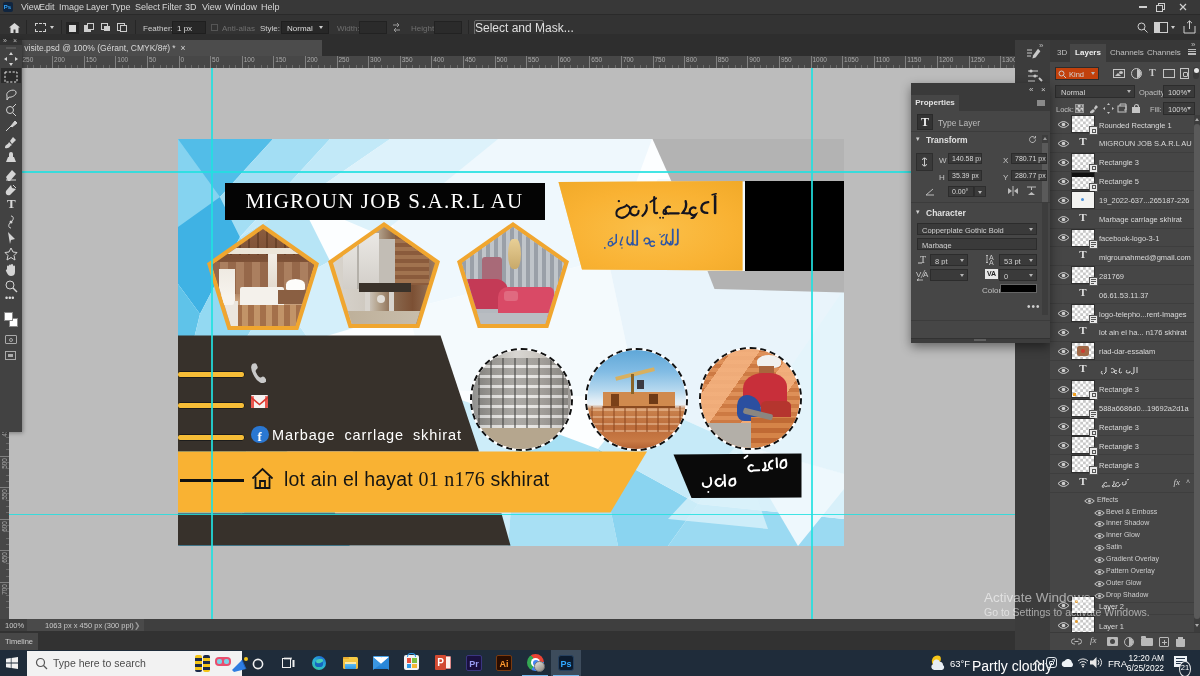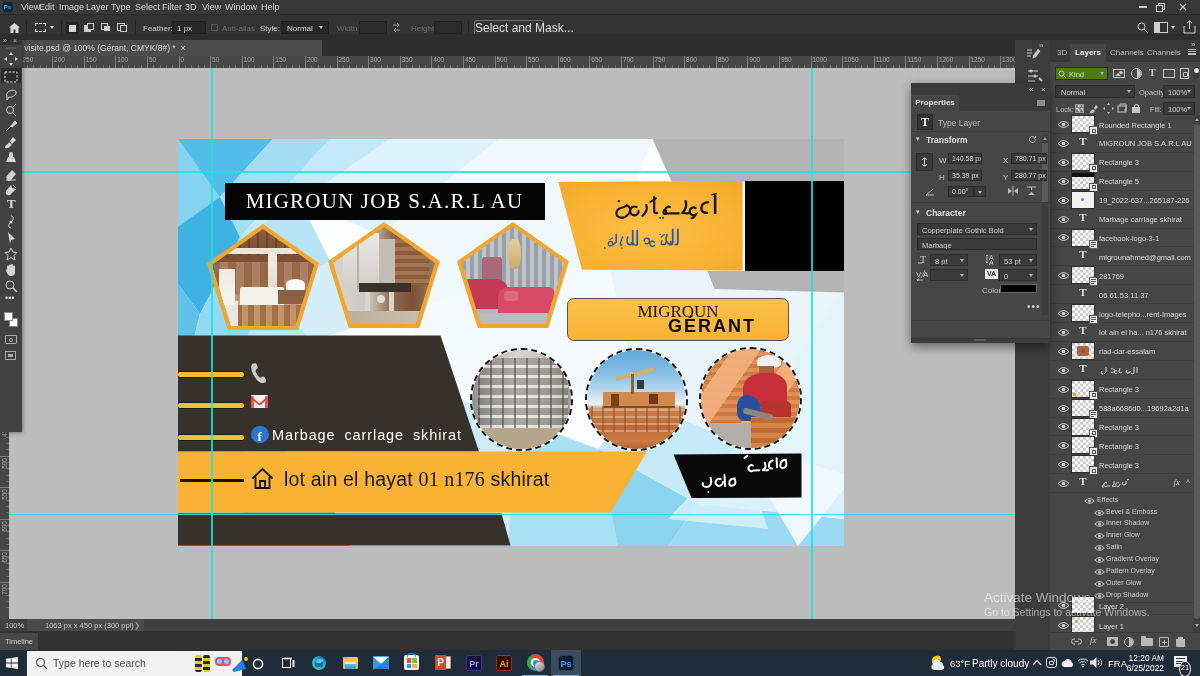--- a/index.html
+++ b/index.html
@@ -552,24 +552,20 @@
  <div class="abs" style="left:0;top:0;width:102px;height:64px;background:repeating-linear-gradient(90deg,#9aa0a8 0 4px,#c0c5ca 4px 8px),repeating-linear-gradient(0deg,rgba(255,255,255,.3) 0 3px,rgba(40,40,45,.12) 3px 6px)"></div>
  <div class="abs" style="left:46px;top:12px;width:13px;height:30px;background:linear-gradient(180deg,#e8cf96,#c8a96a);border-radius:45%/60%"></div>
  <div class="abs" style="left:20px;top:30px;width:20px;height:26px;background:#a86a78;border-radius:3px"></div>
  <div class="abs" style="left:2px;top:52px;width:44px;height:30px;background:#c43a56;border-radius:5px 12px 3px 3px"></div>
  <div class="abs" style="left:36px;top:60px;width:56px;height:30px;background:#d94a66;border-radius:10px 5px 3px 3px"></div>
  <div class="abs" style="left:42px;top:64px;width:14px;height:10px;background:#e06a80;border-radius:3px"></div>
  <div class="abs" style="left:0;top:86px;width:102px;height:11px;background:#b9bdc2"></div>
 </div>
       </div>
 
-<div class="abs" style="left:389px;top:158.5px;width:222px;height:43px;background:linear-gradient(180deg,#fbc14b,#f9b233);border:1px solid #5a5144;border-radius:7px">
- <div class="abs" style="left:0;top:3px;width:100%;text-align:center;font-family:'Liberation Serif',serif;font-size:17px;color:#111">MIGROUN</div>
- <div class="abs" style="left:100px;top:17.5px;width:140px;font-size:18px;font-weight:bold;letter-spacing:2px;color:#0c0c0c">GÉRANT</div>
-</div>
 
 <svg class="abs" style="left:0;top:196px" width="302" height="117" viewBox="0 0 302 117">
         <polygon points="0,0.5 262.5,0.5 301,116.5 0,116.5" fill="#37312b"></polygon>
       </svg>
 
 <div class="abs ybar" style="top:231.5px"></div>
 <div class="abs ybar" style="top:262.7px"></div>
 <div class="abs ybar" style="top:294.6px"></div>
 
 <svg class="abs" style="left:70px;top:223px" width="18" height="21" viewBox="0 0 18 21">
@@ -685,21 +681,21 @@
  <div class="abs" style="left:20px;top:4px;width:36px;height:18px;background:#464646;color:#f0f0f0;font-size:8px;font-weight:bold;text-align:center;line-height:18px">Layers</div>
  <span class="abs" style="left:60px;top:8px;color:#c0c0c0;font-size:8px">Channels</span>
  <span class="abs" style="left:97px;top:8px;color:#c0c0c0;font-size:8px">Channels</span>
  <div class="abs" style="left:138px;top:8px;width:8px;height:7px">
         <div style="height:1.2px;background:#bbb;margin-top:1px"></div>
         <div style="height:1.2px;background:#bbb;margin-top:1px"></div>
         <div style="height:1.2px;background:#bbb;margin-top:1px"></div>
       </div>
  <span class="abs" style="left:141px;top:0px;color:#bbb;font-size:8px">»</span>
 
- <div class="abs" style="left:5px;top:27px;width:53px;height:13px;background:#4d7c0f;border:1px solid #2c2c2c">
+ <div class="abs" style="left:5px;top:27px;width:44px;height:13px;background:#c2410c;border:1px solid #2c2c2c">
   <svg class="abs" style="left:2px;top:2px" width="9" height="9" viewBox="0 0 9 9">
           <circle cx="3.5" cy="3.5" r="2.5" stroke="#ccc" fill="none"></circle>
           <path d="M5.5 5.5L8 8" stroke="#ccc"></path>
         </svg>
   <span class="abs" style="left:13px;top:2px;color:#d5d5d5;font-size:7.5px">Kind</span>
         <span class="car"></span>
  </div>
  <div class="abs" style="left:63px;top:29px;width:12px;height:9px;border:1px solid #c5c5c5"><div style="position:absolute;right:1px;top:1px;width:4px;height:3px;border-radius:50%;background:#c5c5c5"></div><path><div style="position:absolute;left:1px;bottom:1px;border-left:3px solid transparent;border-right:3px solid transparent;border-bottom:3.5px solid #c5c5c5"></div></path></div>
  <div class="abs" style="left:81px;top:28px;width:11px;height:11px;border-radius:50%;border:1px solid #c5c5c5;overflow:hidden">
         <div style="position:absolute;left:4.5px;top:0;width:6px;height:11px;background:#c5c5c5"></div>
@@ -1301,21 +1297,21 @@
  <div class="abs" style="left:551px;top:0;width:30px;height:26px;background:#3d4c5c">
         <div class="abs" style="left:2px;top:24.5px;width:26px;height:1.5px;background:#76b9ed"></div>
       </div>
  <div class="abs" style="left:558px;top:5px;width:16px;height:16px;background:#0c1b2e;border-radius:3px;color:#31a8ff;font-size:9px;font-weight:bold;text-align:center;line-height:16px;border:1px solid #26405e">Ps</div>
  <svg class="abs" style="left:929px;top:5px" width="19" height="16" viewBox="0 0 19 16">
         <path d="M8 1a5 5 0 0 0-1.5 9.8" fill="#f5c518"></path>
         <circle cx="8.5" cy="4" r="3.4" fill="#f5c518"></circle>
         <path d="M4 9a3.5 3.5 0 0 1 6.8-1.2A3 3 0 0 1 14 11a2.8 2.8 0 0 1-1 5H5a3.2 3.2 0 0 1-1-6z" fill="#e8eef4" transform="translate(0,-1)"></path>
       </svg>
  <span class="abs" style="left:950px;top:8px;font-size:9.5px;color:#fff">63°F</span>
- <span class="abs" style="left:972px;top:8px;font-size:10px;color:#fff">Partly cloudy</span>
+ <span class="abs" style="left:972px;top:8px;font-size:14px;color:#fff">Partly cloudy</span>
  <svg class="abs" style="left:1032px;top:9px" width="10" height="7" viewBox="0 0 10 7">
         <path d="M1 6l4-4.5L9 6" stroke="#e8e8e8" fill="none" stroke-width="1.3"></path>
       </svg>
  <div class="abs" style="left:1046px;top:7px;width:11px;height:11px;border:1px solid #dfe5ea;border-radius:3px">
         <div style="position:absolute;left:2px;top:2.5px;width:4.5px;height:4.5px;border:1px solid #dfe5ea;border-radius:1px"></div>
         <div style="position:absolute;right:1px;top:1px;width:3px;height:3px;border-radius:50%;border:1px solid #dfe5ea;border-left:none;border-bottom:none"></div>
       </div>
  <svg class="abs" style="left:1060px;top:9px" width="14" height="9" viewBox="0 0 14 9">
         <path d="M4 8a3 3 0 0 1 .5-5.9A4 4 0 0 1 12 3.5 2.7 2.7 0 0 1 11.5 8z" fill="#eef2f6"></path>
       </svg>

